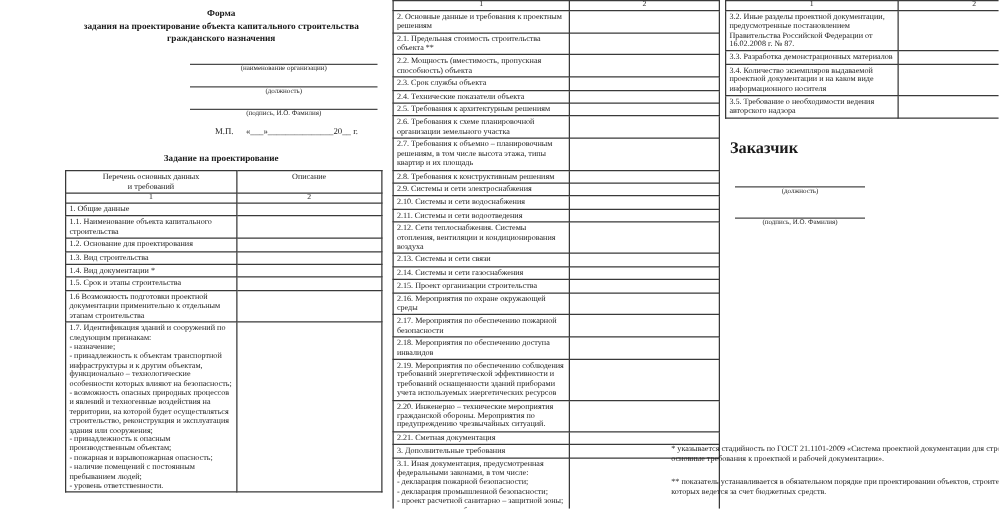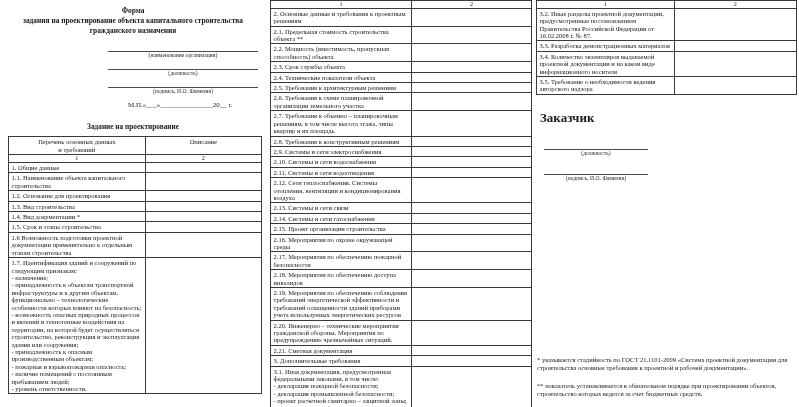--- a/index.html
+++ b/index.html
@@ -1,29 +1,29 @@
 <!DOCTYPE html>
 <html><head>
 <meta charset="utf-8">
 <style>
   html,body{margin:0;padding:0;background:#fff;}
   .doc{position:relative;width:799px;height:407px;background:#ffffff;overflow:hidden;
        font-family:"Liberation Serif","DejaVu Serif",serif;color:#1b1b1b;}
-  .page{position:absolute;top:0;height:318px;}
+  .page{position:absolute;top:0;height:318px;padding-left:44px;}
   .page1{left:0;width:266px;}
   .page2{left:268px;width:264px;}
   .page3{left:534px;width:265px;}
 
   .doc-title{margin:6px 6px 0;font-size:7.4px;font-weight:bold;text-align:center;
              line-height:1.32;white-space:pre-line;}
   .approve-block{width:150px;margin:9px 8px 0 auto;text-align:center;}
   .approve-label{font-size:7.6px;font-weight:bold;margin-bottom:6px;}
   .sig-line{border-bottom:1px solid #4a4a4a;height:7px;}
   .sig-caption{font-size:5.6px;color:#2a2a2a;margin-bottom:3px;line-height:1.2;}
-  .stamp-row{margin:7px 6px 0 128px;font-size:7px;display:flex;white-space:nowrap;}
+  .stamp-row{margin:7px 6px 0 128px;font-size:7px;display:flex;gap:10px;white-space:nowrap;}
   .form-title{margin-top:13px;font-size:7.3px;font-weight:bold;text-align:center;}
 
   table.form-table{border-collapse:collapse;table-layout:fixed;font-size:6.5px;line-height:1.14;}
   .form-table td,.form-table th{border:1px solid #3a3a3a;vertical-align:top;
        padding:1px 2.5px;font-weight:normal;word-wrap:break-word;}
   .form-table th{text-align:center;white-space:pre-line;}
   .form-table .nums td{text-align:center;padding:0 2px;font-size:6.2px;line-height:1.1;}
   .form-table td.c1{white-space:pre-line;}
   .p1-table{width:254px;margin:5px 4px 0 8px;}
   .p2-table{width:262px;margin:0 0 0 2px;height:401px;}

